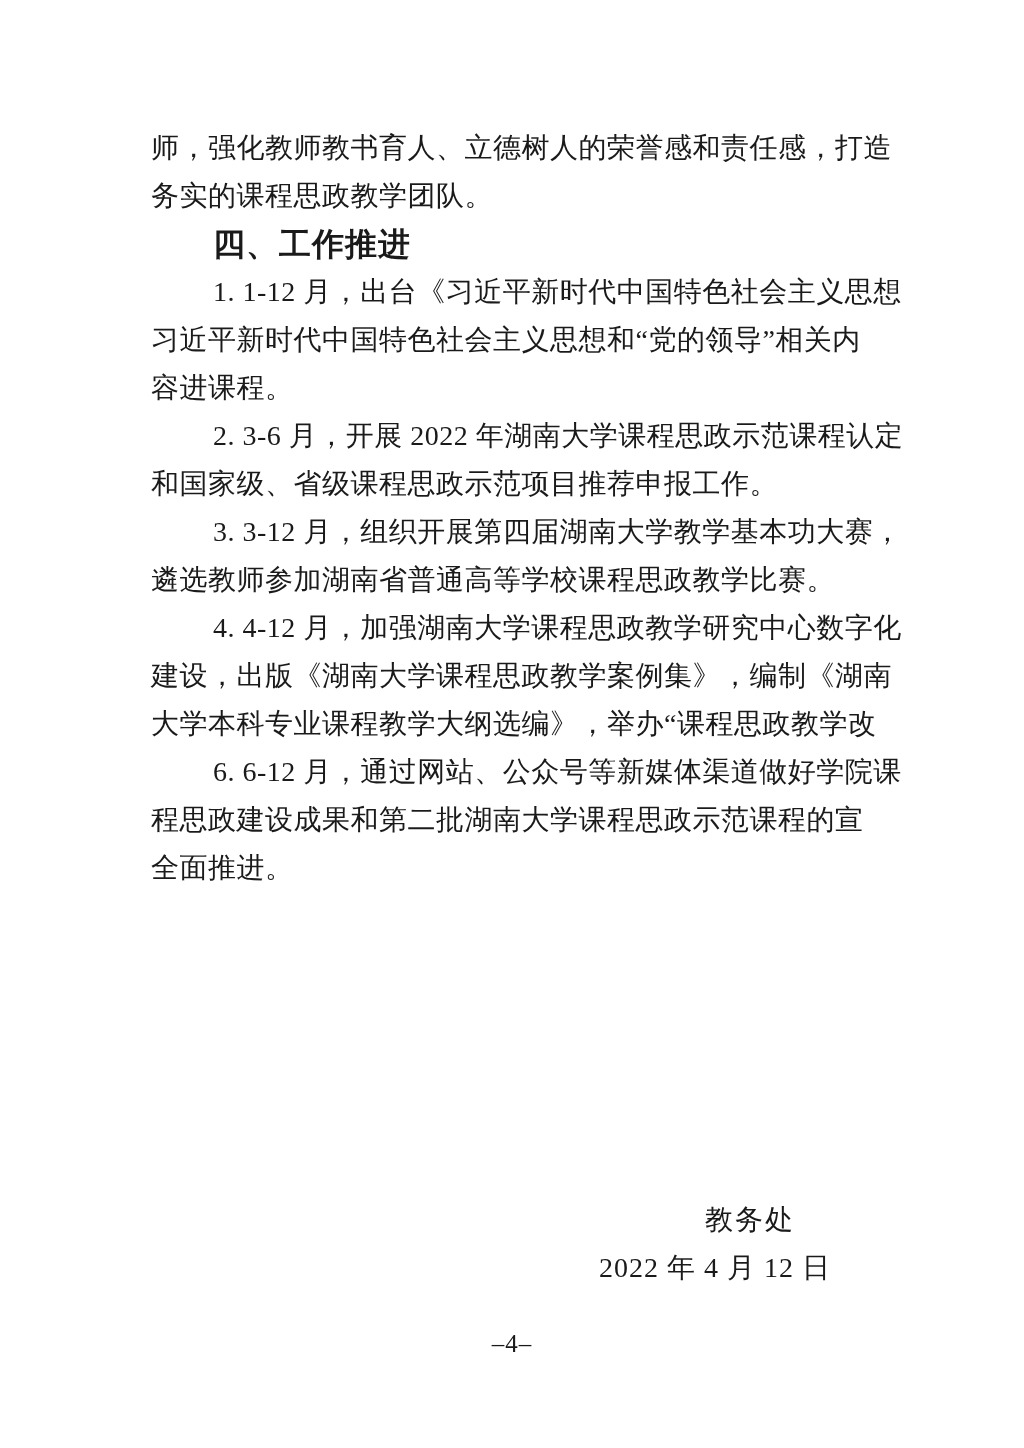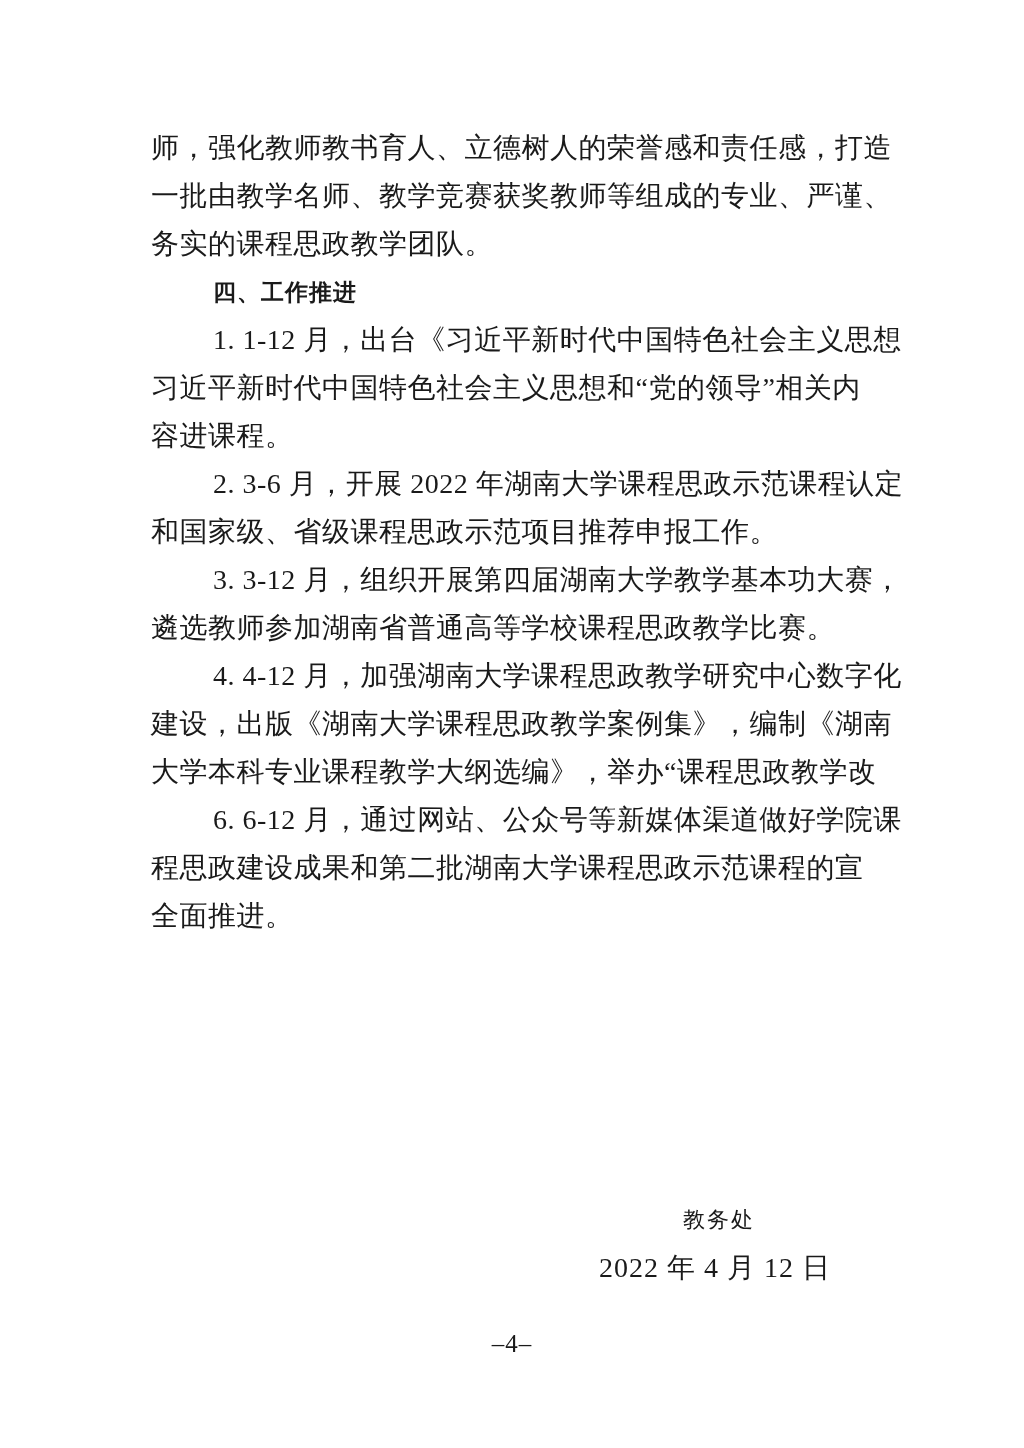--- a/index.html
+++ b/index.html
@@ -29,33 +29,33 @@
     height: 48px;
     white-space: nowrap;
     letter-spacing: 0.5px;
   }
   .line.indent {
     text-indent: 62px;
   }
   .line.heading {
     font-family: "Liberation Sans", "DejaVu Sans", sans-serif;
     font-weight: 700;
-    font-size: 23px;
+    font-size: 32px;
     letter-spacing: 1px;
   }
   .signature {
     position: absolute;
     top: 1196px;
     right: 193px;
     text-align: right;
   }
   .sig-office {
-    font-size: 22px;
+    font-size: 28px;
     line-height: 48px;
-    margin-right: 76px;
+    margin-right: 36px;
     letter-spacing: 2px;
   }
   .sig-date {
     font-size: 28px;
     line-height: 48px;
     letter-spacing: 1px;
     text-align: center;
   }
   .page-number {
     position: absolute;
@@ -67,21 +67,20 @@
     letter-spacing: 1px;
   }
 </style>
 </head>
 <body>
 
 <div class="page">
 
   <div class="content" id="document-body">
       <div class="line">师，强化教师教书育人、立德树人的荣誉感和责任感，打造</div>
-      <div class="line">一批由教学名师、教学竞赛获奖教师等组成的专业、严谨、</div>
       <div class="line">务实的课程思政教学团队。</div>
       <div class="line heading indent">四、工作推进</div>
       <div class="line indent">1. 1-12 月，出台《习近平新时代中国特色社会主义思想</div>
       <div class="line">习近平新时代中国特色社会主义思想和“党的领导”相关内</div>
       <div class="line">容进课程。</div>
       <div class="line indent">2. 3-6 月，开展 2022 年湖南大学课程思政示范课程认定</div>
       <div class="line">和国家级、省级课程思政示范项目推荐申报工作。</div>
       <div class="line indent">3. 3-12 月，组织开展第四届湖南大学教学基本功大赛，</div>
       <div class="line">遴选教师参加湖南省普通高等学校课程思政教学比赛。</div>
       <div class="line indent">4. 4-12 月，加强湖南大学课程思政教学研究中心数字化</div>

